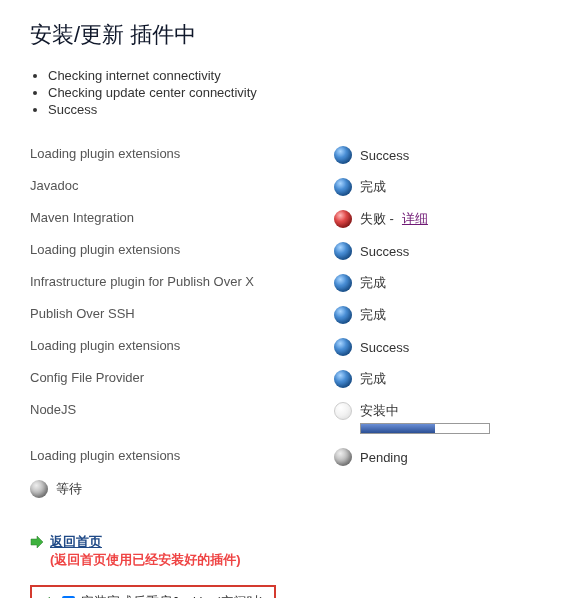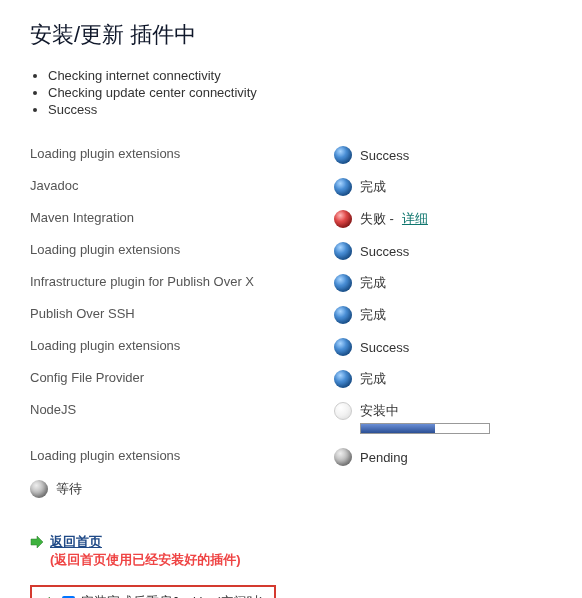--- a/index.html
+++ b/index.html
@@ -70,21 +70,21 @@
     .status-icon.grey {
       background: radial-gradient(circle at 35% 30%, #eee 0%, #c5c5c5 35%, #8a8a8a 80%);
       box-shadow: inset -2px -2px 4px rgba(0,0,0,0.25);
     }
     .status-icon.white {
       background: radial-gradient(circle at 35% 30%, #fff 0%, #f2f2f2 50%, #ddd 90%);
       border: 1px solid #ccc;
     }
     .status-text { color: #333; }
     .details-link {
-      color: #0f766e;
+      color: #701a75;
       text-decoration: underline;
       cursor: pointer;
       font-family: Liberation Serif, serif;
     }
     .progress-wrap {
       width: 130px;
       height: 11px;
       border: 1px solid #999;
       background: #fff;
       margin-left: 26px;

